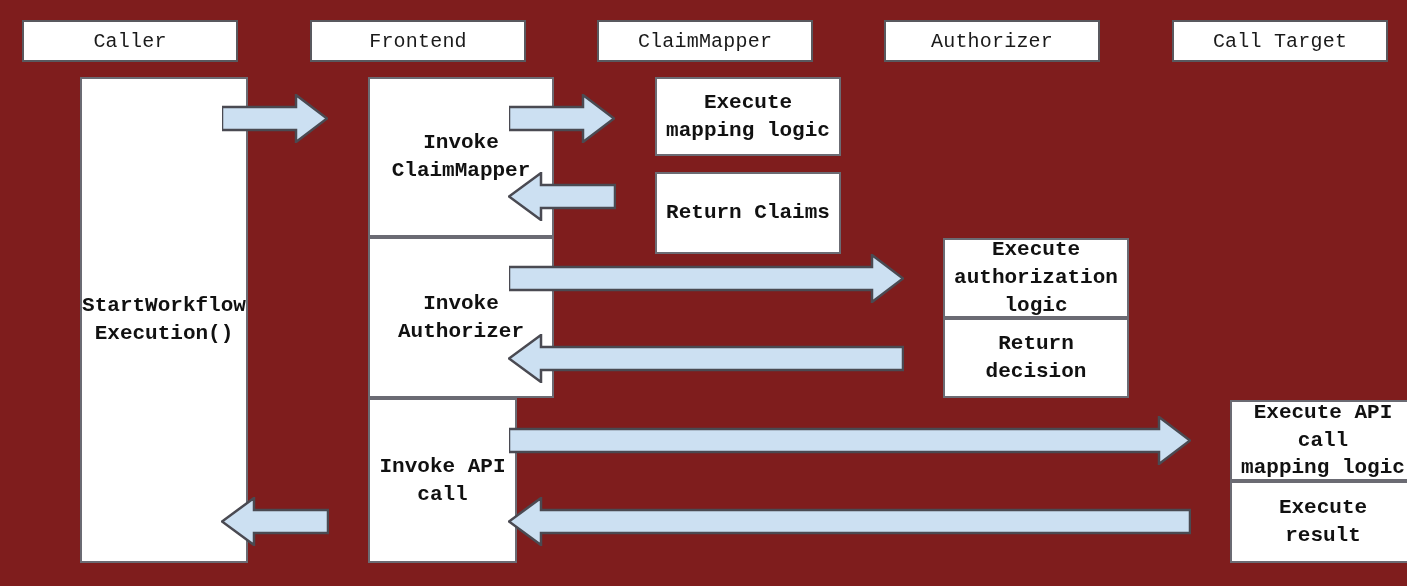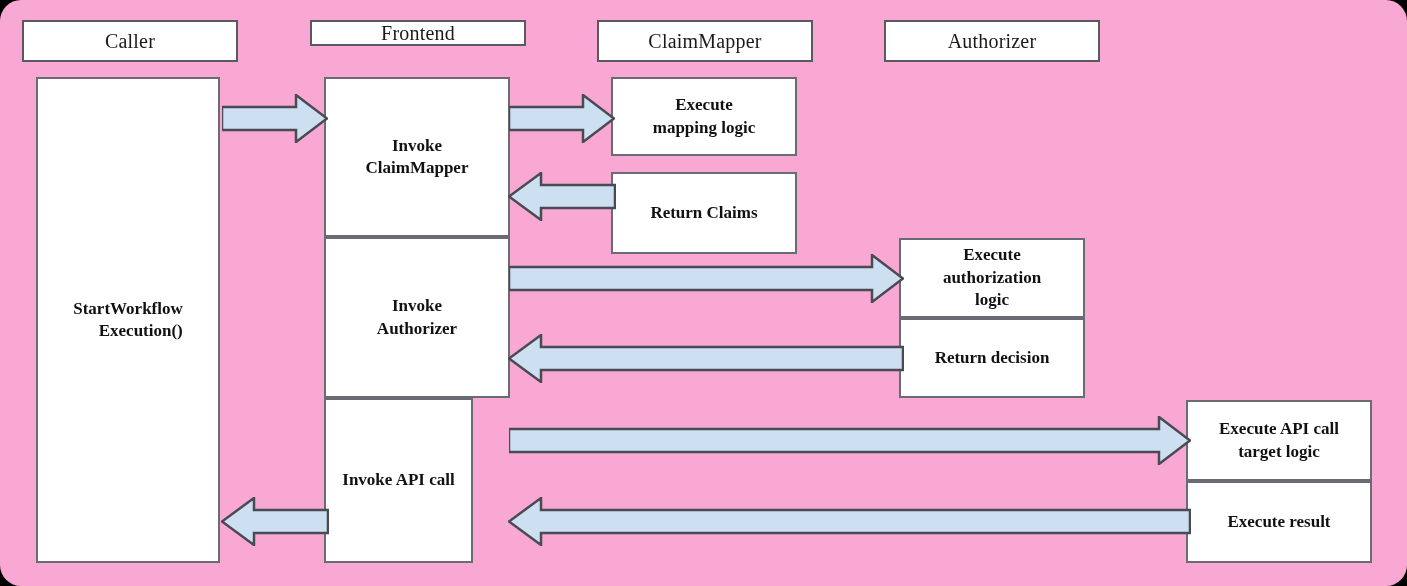--- a/index.html
+++ b/index.html
@@ -4,24 +4,23 @@
 <style>
   html, body {
     margin: 0;
     padding: 0;
     background: #000000;
   }
   #canvas {
     position: relative;
     width: 1407px;
     height: 586px;
-    background: #f9a8d4;
+    background: #7f1d1d;
     overflow: hidden;
-    font-family: Liberation Serif, serif;
-    border-radius: 21px;
+    font-family: Liberation Mono, monospace;
   }
 
   
   .lifeline-header {
     position: absolute;
     background: #ffffff;
     border: 2px solid #59595f;
     box-sizing: border-box;
     display: flex;
     align-items: center;
@@ -36,55 +35,59 @@
   .act-box {
     position: absolute;
     background: #ffffff;
     border: 2px solid #6b6b73;
     box-sizing: border-box;
     display: flex;
     align-items: center;
     justify-content: center;
     text-align: center;
     color: #111111;
-    font-size: 17px;
+    font-size: 21px;
     font-weight: 700;
     line-height: 1.32;
     padding: 2px 6px;
+    margin-left: 44px;
   }
 
   
   .arrow {
     position: absolute;
   }
   .arrow svg { display: block; }
 </style>
 </head>
 <body>
 
 <div id="canvas">
 
   <div class="lifeline-header" style="left:22px; top:20px; width:216px; height:42px;">
     <span>Caller</span>
   </div>
 
-  <div class="lifeline-header" style="left:310px; top:20px; width:216px; height:26px;">
+  <div class="lifeline-header" style="left:310px; top:20px; width:216px; height:42px;">
     <span>Frontend</span>
   </div>
 
   <div class="lifeline-header" style="left:597px; top:20px; width:216px; height:42px;">
     <span>ClaimMapper</span>
   </div>
 
   <div class="lifeline-header" style="left:884px; top:20px; width:216px; height:42px;">
     <span>Authorizer</span>
   </div>
 
+  <div class="lifeline-header" style="left:1172px; top:20px; width:216px; height:42px;">
+    <span>Call Target</span>
+  </div>
 
-  <div class="act-box" style="left:36px; top:77px; width:184px; height:486px;text-align:right;">
+  <div class="act-box" style="left:36px; top:77px; width:168px; height:486px;">
     <span style="white-space:pre-line;">StartWorkflow
 Execution()</span>
   </div>
 
   <div class="act-box" style="left:324px; top:77px; width:186px; height:160px;">
     <span style="white-space:pre-line;">Invoke
 ClaimMapper</span>
   </div>
 
   <div class="act-box" style="left:324px; top:237px; width:186px; height:161px;">
@@ -110,21 +113,21 @@
 authorization
 logic</span>
   </div>
 
   <div class="act-box" style="left:899px; top:318px; width:186px; height:80px;">
     <span style="white-space:pre-line;">Return decision</span>
   </div>
 
   <div class="act-box" style="left:1186px; top:400px; width:186px; height:81px;">
     <span style="white-space:pre-line;">Execute API call
-target logic</span>
+mapping logic</span>
   </div>
 
   <div class="act-box" style="left:1186px; top:481px; width:186px; height:82px;">
     <span style="white-space:pre-line;">Execute result</span>
   </div>
 
   <div class="arrow" style="left:222px; top:94px; width:106px; height:49px;">
     <svg width="106" height="49" viewBox="0 0 106 49">
       <polygon points="0,13 74,13 74,1 105,24.5 74,48 74,36 0,36" fill="#cce0f2" stroke="#4a4a52" stroke-width="2.5" stroke-linejoin="miter"></polygon>
     </svg>

